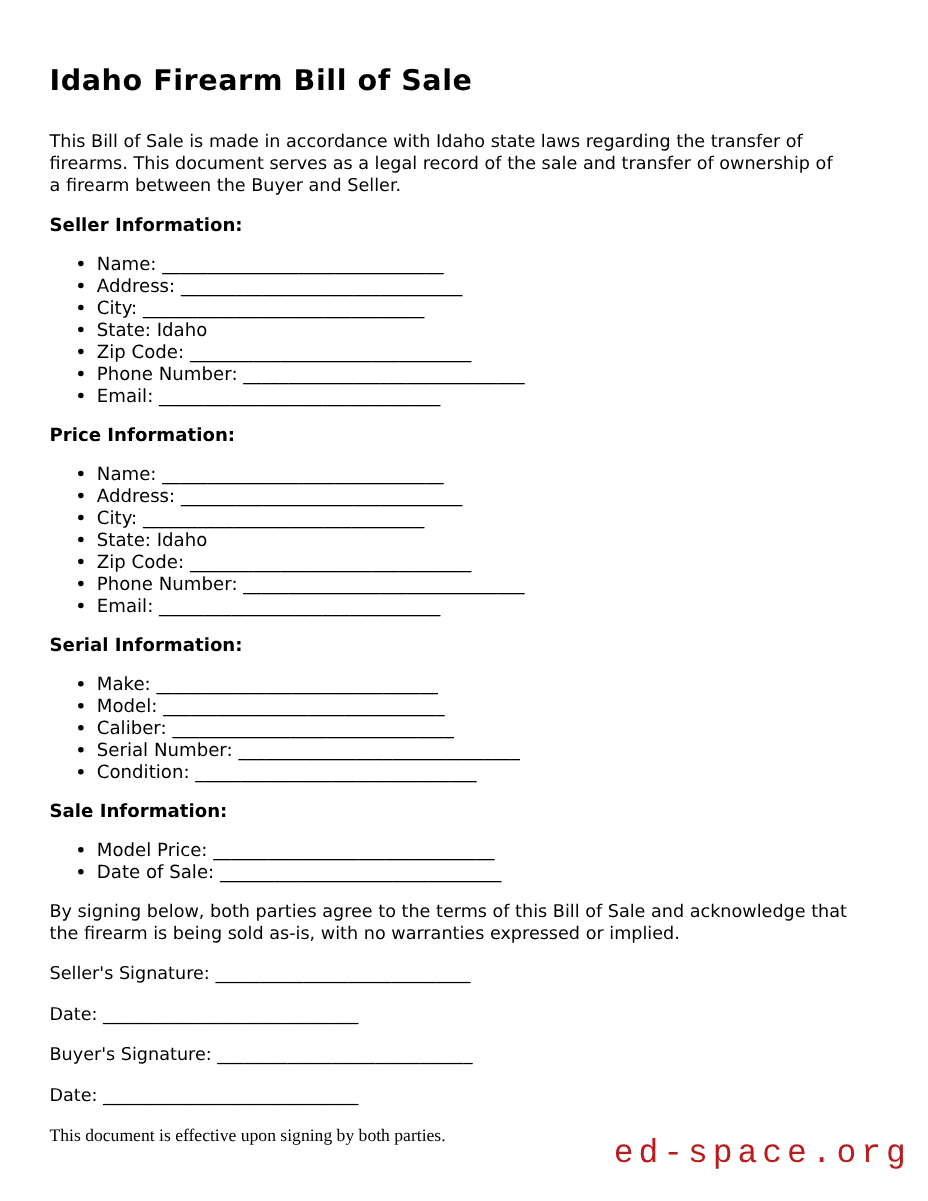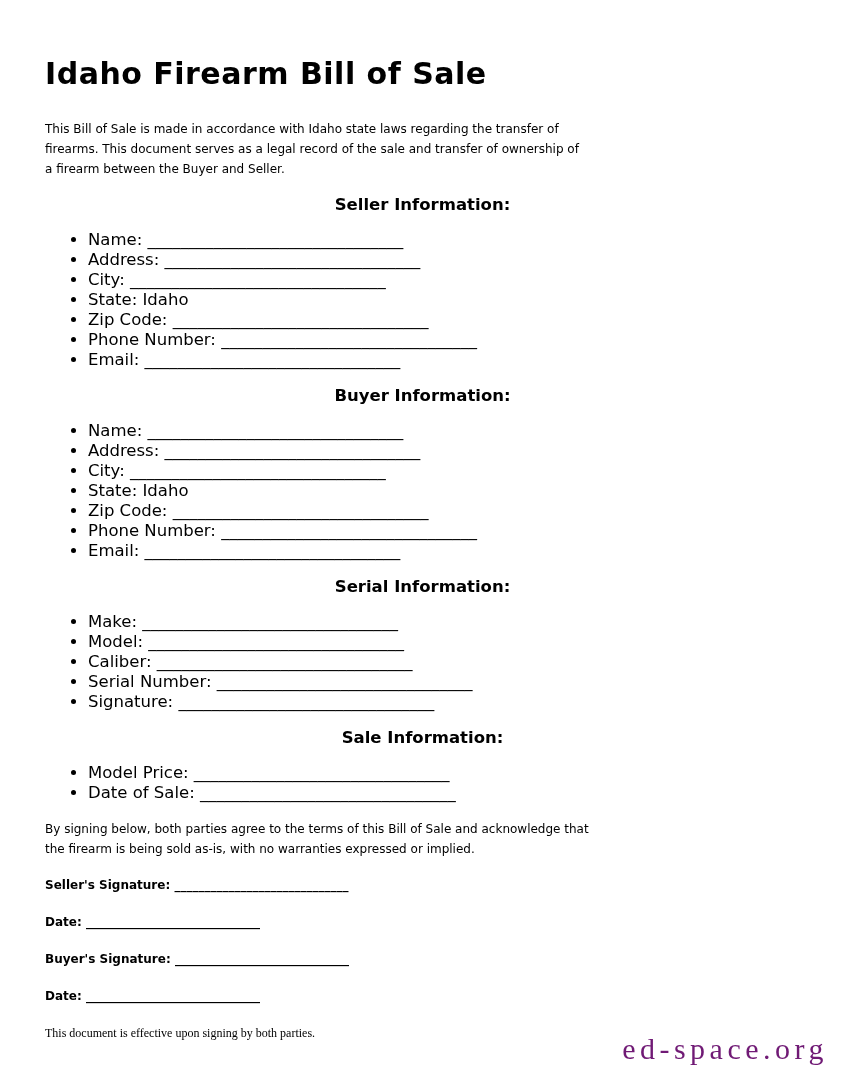--- a/index.html
+++ b/index.html
@@ -11,50 +11,49 @@
     height: 1092px;
     background: #ffffff;
     color: #000000;
     font-family: "DejaVu Sans", "Liberation Sans", sans-serif;
     box-sizing: border-box;
     padding: 56px 44px 0 45px;
     overflow: hidden;
     position: relative;
   }
   h1 {
-    font-size: 30px;
+    font-size: 26px;
     line-height: 36px;
     font-weight: bold;
     margin: 0 0 27px 0;
     letter-spacing: 0.5px;
   }
   p {
-    font-size: 12px;
+    font-size: 16px;
     line-height: 20px;
     margin: 0 0 16px 0;
     white-space: pre-line;
   }
   h3 {
     font-size: 16.5px;
     line-height: 20px;
     font-weight: bold;
     margin: 0 0 15px 0;
-    text-align: center;
   }
   ul {
     margin: 0 0 16px 0;
     padding: 0 0 0 43px;
     list-style: disc;
   }
   li {
     font-size: 16.5px;
     line-height: 20px;
   }
   .sig-row {
-    font-weight: bold;
+    font-weight: normal;
     margin-bottom: 17px;
     white-space: normal;
   }
   .closing {
     margin-bottom: 0;
     font-family: Liberation Serif, serif;
   }
   .watermark {
     position: absolute;
     top: 1032px;
@@ -79,49 +78,49 @@
 <ul>
   <li><span>Name:</span> <span>_______________________________</span></li>
   <li><span>Address:</span> <span>_______________________________</span></li>
   <li><span>City:</span> <span>_______________________________</span></li>
   <li><span>State:</span> <span>Idaho</span></li>
   <li><span>Zip Code:</span> <span>_______________________________</span></li>
   <li><span>Phone Number:</span> <span>_______________________________</span></li>
   <li><span>Email:</span> <span>_______________________________</span></li>
 </ul>
 
-<h3>Buyer Information:</h3>
+<h3>Price Information:</h3>
 <ul>
   <li><span>Name:</span> <span>_______________________________</span></li>
   <li><span>Address:</span> <span>_______________________________</span></li>
   <li><span>City:</span> <span>_______________________________</span></li>
   <li><span>State:</span> <span>Idaho</span></li>
   <li><span>Zip Code:</span> <span>_______________________________</span></li>
   <li><span>Phone Number:</span> <span>_______________________________</span></li>
   <li><span>Email:</span> <span>_______________________________</span></li>
 </ul>
 
 <h3>Serial Information:</h3>
 <ul>
   <li><span>Make:</span> <span>_______________________________</span></li>
   <li><span>Model:</span> <span>_______________________________</span></li>
   <li><span>Caliber:</span> <span>_______________________________</span></li>
   <li><span>Serial Number:</span> <span>_______________________________</span></li>
-  <li><span>Signature:</span> <span>_______________________________</span></li>
+  <li><span>Condition:</span> <span>_______________________________</span></li>
 </ul>
 
 <h3>Sale Information:</h3>
 <ul>
   <li><span>Model Price:</span> <span>_______________________________</span></li>
   <li><span>Date of Sale:</span> <span>_______________________________</span></li>
 </ul>
 
 <p>By signing below, both parties agree to the terms of this Bill of Sale and acknowledge that
 the firearm is being sold as-is, with no warranties expressed or implied.</p>
 
 <p class="sig-row"><span>Seller's Signature:</span> <span>_____________________________</span></p>
 <p class="sig-row"><span>Date:</span> <span>_____________________________</span></p>
 <p class="sig-row"><span>Buyer's Signature:</span> <span>_____________________________</span></p>
 <p class="sig-row"><span>Date:</span> <span>_____________________________</span></p>
 
 <p class="closing">This document is effective upon signing by both parties.</p>
 
-<div class="watermark" style="color: #701a75; font-family: Liberation Serif, serif;">ed-space.org</div>
+<div class="watermark" style="color: #b91c1c;">ed-space.org</div>
 
 </body></html>

